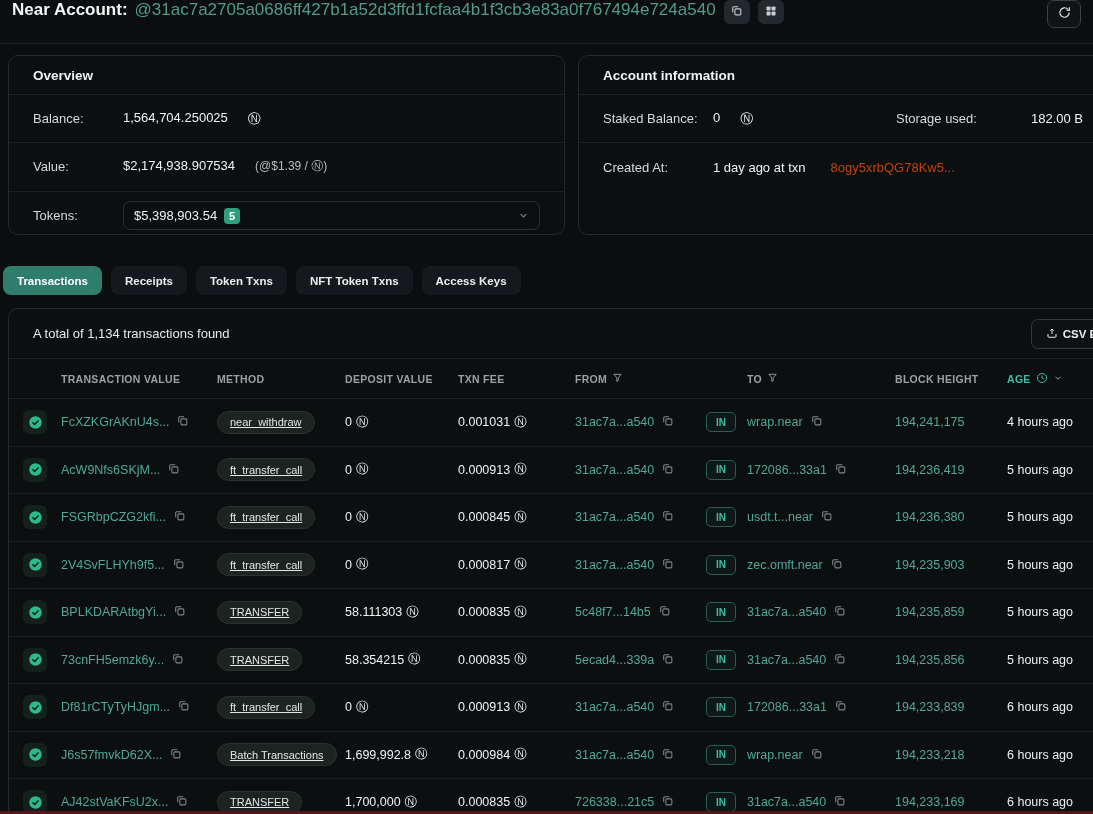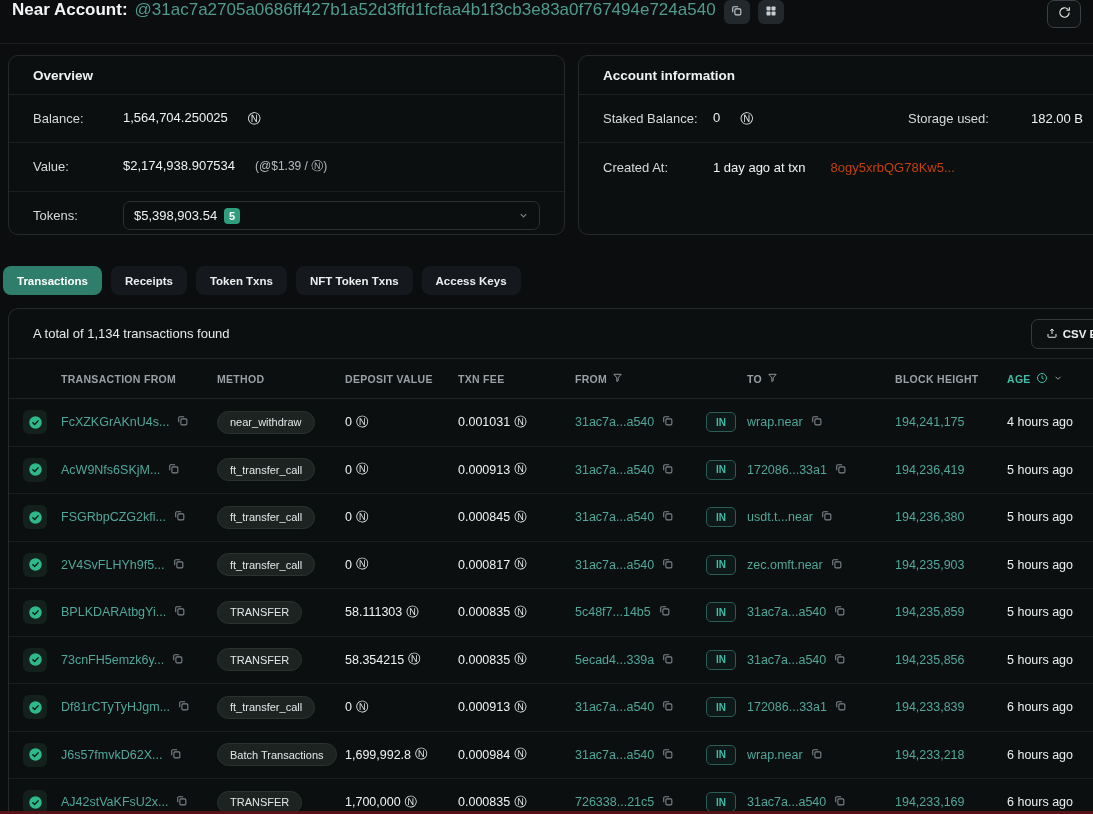--- a/index.html
+++ b/index.html
@@ -32,21 +32,21 @@
   .kv-row { display:flex; align-items:center; height:48.3px; padding:0 24px; border-bottom:1px solid #1b1f22; }
   .kv-row.last { border-bottom:none; }
   .kv-label { flex:0 0 90px; font-size:13px; color:#d6d9db; }
   .kv-value { font-size:13px; color:#f0f1f2; display:flex; align-items:flex-start; gap:20px; }
   .near-sym { font-size:13px; color:#f0f1f2; }
   .dim { color:#b6bbbe; font-size:12px; }
   .acct-kv-label { flex:0 0 110px; font-size:13px; color:#d6d9db; }
   .card-account .kv-row { padding-right:36px; }
   .right-pair { margin-left:auto; display:flex; align-items:center; gap:42px; }
   .right-pair .lbl { font-size:13px; color:#d6d9db; }
-  .right-pair .val { font-size:13px; color:#f0f1f2; }
+  .right-pair .val { font-size:13px; color:#f0f1f2;margin-left:12px; }
   .txn-link { color:#c2410c; font-size:13px; margin-left:5px; cursor:pointer; text-decoration:none; }
   .teal-link { color:#50a79a; text-decoration:none; cursor:pointer; }
 
   
   .tokens-select { display:flex; align-items:center; width:427px; height:29px; padding:0 10px;
     border:1px solid #2c3034; border-radius:7px; background:#0c0f10; cursor:pointer; }
   .tokens-amount { font-size:13px; color:#f0f1f2; }
   .count-badge { display:inline-flex; align-items:center; justify-content:center; min-width:16px; height:16px;
     margin-left:7px; padding:0 4px; background:#2f9e7d; color:#fff; font-size:11px; font-weight:bold; border-radius:4px; }
   .tokens-select .chev { margin-left:auto; color:#7d858b; }
@@ -69,21 +69,21 @@
   .thead-row { height:40px; border-bottom:1px solid #1f2326; }
   .th { font-size:10.5px; font-weight:bold; letter-spacing:.3px; color:#9aa0a6; display:flex; align-items:center; gap:5px; }
   .th.age { color:#41bda7; }
   .trow { height:47.5px; border-bottom:1px solid #191d20; }
   .cell { font-size:12.5px; display:flex; align-items:center; gap:7px; white-space:nowrap; }
   .cell a { font-size:12.5px; }
   .copy-ic { color:#7d858b; cursor:pointer; flex:0 0 auto; }
   .status-chip { display:inline-flex; align-items:center; justify-content:center; width:24px; height:24px;
     border-radius:6px; background:#13201b; }
   .method-pill { display:inline-flex; align-items:center; height:23px; padding:0 12px; border-radius:999px;
-    background:#1c2321; border:1px solid #2a3330; color:#e3e6e8; font-size:11px; white-space:nowrap; }
+    background:#1c2321; border:1px solid #2a3330; color:#e3e6e8; font-size:11px; white-space:nowrap;text-decoration:underline; }
   .num { color:#f0f1f2; gap:4px; }
   .num .near-sym { font-size:12.5px; }
   .badge-in { display:inline-flex; align-items:center; justify-content:center; height:20px; padding:0 9px;
     border:1px solid #275f55; border-radius:5px; color:#3fbda7; font-size:10px; font-weight:bold;
     background:rgba(63,189,167,0.05); }
   .age-cell { color:#eceeef; }
 
   .bottom-strip { position:absolute; left:0; right:0; bottom:0; height:3px; background:#551418; }
 </style>
 </head>
@@ -204,21 +204,21 @@
               <path d="M8.5 7.5L12 4l3.5 3.5"></path>
               <path d="M4 14v5a1.5 1.5 0 0 0 1.5 1.5h13A1.5 1.5 0 0 0 20 19v-5"></path>
             </svg>
         </span>
         <span>CSV Export</span>
       </span>
     </div>
 
     <div class="tgrid thead-row">
       <span></span>
-      <span class="th">TRANSACTION FROM</span>
+      <span class="th">TRANSACTION VALUE</span>
       <span class="th">METHOD</span>
       <span class="th">DEPOSIT VALUE</span>
       <span class="th">TXN FEE</span>
       <span class="th">
         <span>FROM</span>
         <span>
           <svg width="11" height="11" viewBox="0 0 24 24" fill="none" stroke="currentColor" stroke-width="2">
               <path d="M4 5h16l-6.5 7.5V19l-3 1.6v-8.1L4 5z"></path>
             </svg>
         </span>

